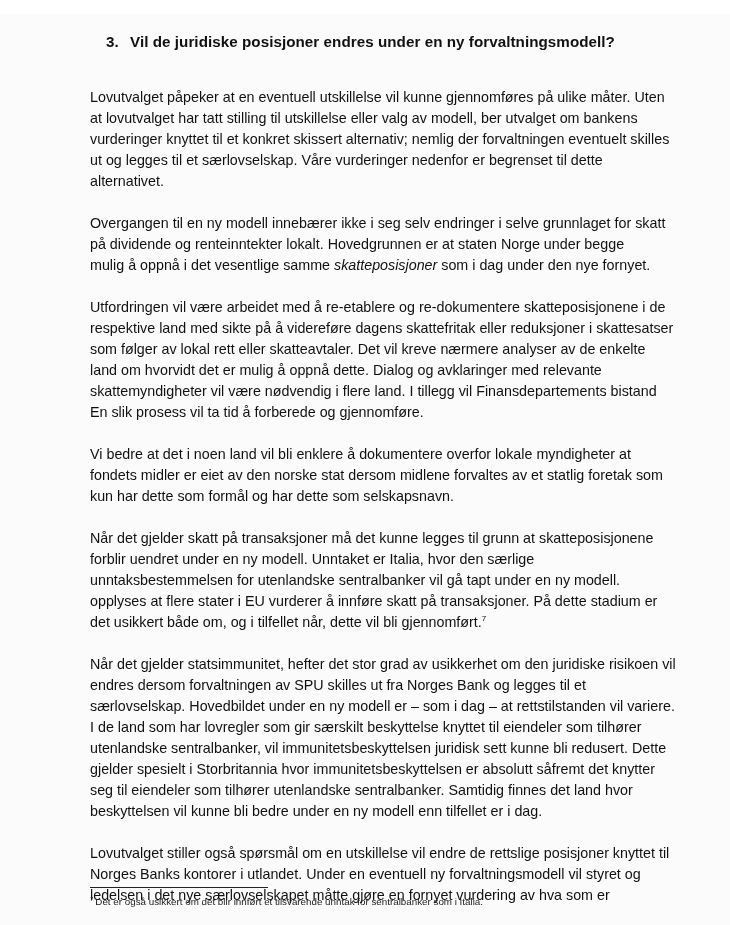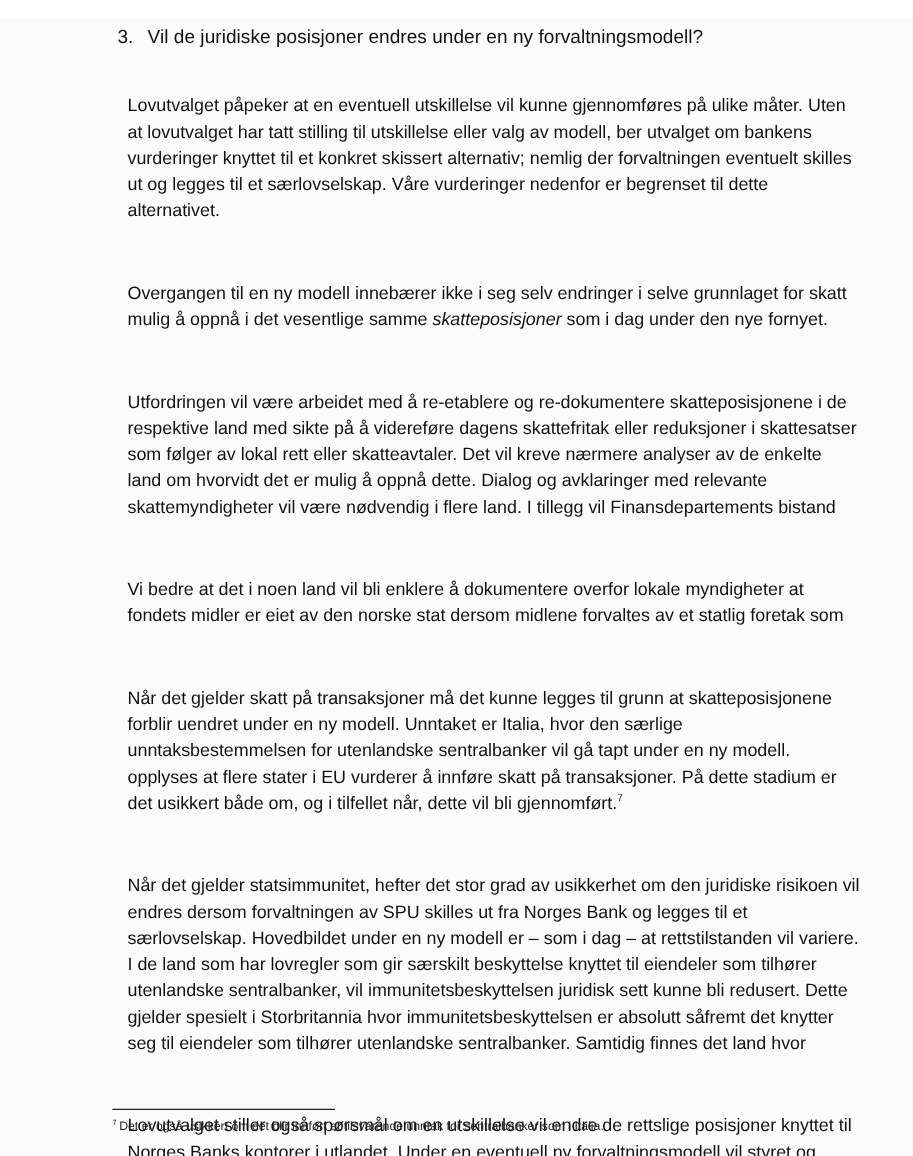--- a/index.html
+++ b/index.html
@@ -6,26 +6,26 @@
   body {
     width: 730px; height: 925px; overflow: hidden;
     background: #fbfbfb;
     font-family: "Liberation Sans", sans-serif;
     color: #111;
     position: relative;
   }
   .topstrip { position: absolute; left: 0; top: 0; width: 730px; height: 14px; background: #ffffff; }
   .page { position: absolute; left: 90px; top: 14px; width: 600px; }
   h2.heading {
-    margin: 4px; font-size: 15.2px; font-weight: normal; line-height: 20px;
+    margin: 16px; font-size: 15.2px; font-weight: bold; line-height: 20px;
     letter-spacing: 0.05px; white-space: nowrap; padding-top: 2px;
   }
   h2.heading .num { display: inline-block; width: 24px; }
   .para {
-    margin: 12px; font-size: 14.3px; line-height: 21px;
+    margin: 0; font-size: 14.3px; line-height: 21px;
   }
   .line { display: block; white-space: nowrap; }
   .gap { height: 21px; }
   em { font-style: italic; }
   sup.fn { font-size: 8px; vertical-align: 6px; line-height: 0; }
   .fn-rule { position: absolute; left: 90px; top: 887px; width: 178px; height: 1px; background: #222; }
   .footnote { position: absolute; left: 90px; top: 895px; font-size: 9.8px; line-height: 13px; white-space: nowrap; color: #222; }
   .footnote sup { font-size: 6px; vertical-align: 4px; line-height: 0; margin-right: 2px; }
 </style>
 </head>
@@ -41,56 +41,60 @@
     <span class="line">Lovutvalget påpeker at en eventuell utskillelse vil kunne gjennomføres på ulike måter. Uten</span>
     <span class="line">at lovutvalget har tatt stilling til utskillelse eller valg av modell, ber utvalget om bankens</span>
     <span class="line">vurderinger knyttet til et konkret skissert alternativ; nemlig der forvaltningen eventuelt skilles</span>
     <span class="line">ut og legges til et særlovselskap. Våre vurderinger nedenfor er begrenset til dette</span>
     <span class="line">alternativet.</span>
   </p>
   <div class="gap"></div>
 
   <p class="para">
     <span class="line">Overgangen til en ny modell innebærer ikke i seg selv endringer i selve grunnlaget for skatt</span>
+    <span class="line">på dividende og renteinntekter lokalt. Hovedgrunnen er at staten Norge under begge</span>
     <span class="line"><span>mulig å oppnå i det vesentlige samme </span><em>skatteposisjoner</em><span> som i dag under den nye fornyet.</span></span>
   </p>
   <div class="gap"></div>
 
   <p class="para">
     <span class="line">Utfordringen vil være arbeidet med å re-etablere og re-dokumentere skatteposisjonene i de</span>
     <span class="line">respektive land med sikte på å videreføre dagens skattefritak eller reduksjoner i skattesatser</span>
     <span class="line">som følger av lokal rett eller skatteavtaler. Det vil kreve nærmere analyser av de enkelte</span>
     <span class="line">land om hvorvidt det er mulig å oppnå dette. Dialog og avklaringer med relevante</span>
     <span class="line">skattemyndigheter vil være nødvendig i flere land. I tillegg vil Finansdepartements bistand</span>
+    <span class="line">En slik prosess vil ta tid å forberede og gjennomføre.</span>
   </p>
   <div class="gap"></div>
 
   <p class="para">
     <span class="line">Vi bedre at det i noen land vil bli enklere å dokumentere overfor lokale myndigheter at</span>
     <span class="line">fondets midler er eiet av den norske stat dersom midlene forvaltes av et statlig foretak som</span>
+    <span class="line">kun har dette som formål og har dette som selskapsnavn.</span>
   </p>
   <div class="gap"></div>
 
   <p class="para">
     <span class="line">Når det gjelder skatt på transaksjoner må det kunne legges til grunn at skatteposisjonene</span>
     <span class="line">forblir uendret under en ny modell. Unntaket er Italia, hvor den særlige</span>
     <span class="line">unntaksbestemmelsen for utenlandske sentralbanker vil gå tapt under en ny modell.</span>
     <span class="line">opplyses at flere stater i EU vurderer å innføre skatt på transaksjoner. På dette stadium er</span>
     <span class="line"><span>det usikkert både om, og i tilfellet når, dette vil bli gjennomført.</span><sup class="fn">7</sup></span>
   </p>
   <div class="gap"></div>
 
   <p class="para">
     <span class="line">Når det gjelder statsimmunitet, hefter det stor grad av usikkerhet om den juridiske risikoen vil</span>
     <span class="line">endres dersom forvaltningen av SPU skilles ut fra Norges Bank og legges til et</span>
     <span class="line">særlovselskap. Hovedbildet under en ny modell er – som i dag – at rettstilstanden vil variere.</span>
     <span class="line">I de land som har lovregler som gir særskilt beskyttelse knyttet til eiendeler som tilhører</span>
     <span class="line">utenlandske sentralbanker, vil immunitetsbeskyttelsen juridisk sett kunne bli redusert. Dette</span>
     <span class="line">gjelder spesielt i Storbritannia hvor immunitetsbeskyttelsen er absolutt såfremt det knytter</span>
     <span class="line">seg til eiendeler som tilhører utenlandske sentralbanker. Samtidig finnes det land hvor</span>
+    <span class="line">beskyttelsen vil kunne bli bedre under en ny modell enn tilfellet er i dag.</span>
   </p>
   <div class="gap"></div>
 
   <p class="para">
     <span class="line">Lovutvalget stiller også spørsmål om en utskillelse vil endre de rettslige posisjoner knyttet til</span>
     <span class="line">Norges Banks kontorer i utlandet. Under en eventuell ny forvaltningsmodell vil styret og</span>
     <span class="line">ledelsen i det nye særlovselskapet måtte gjøre en fornyet vurdering av hva som er</span>
 
   </p>
 </div>

